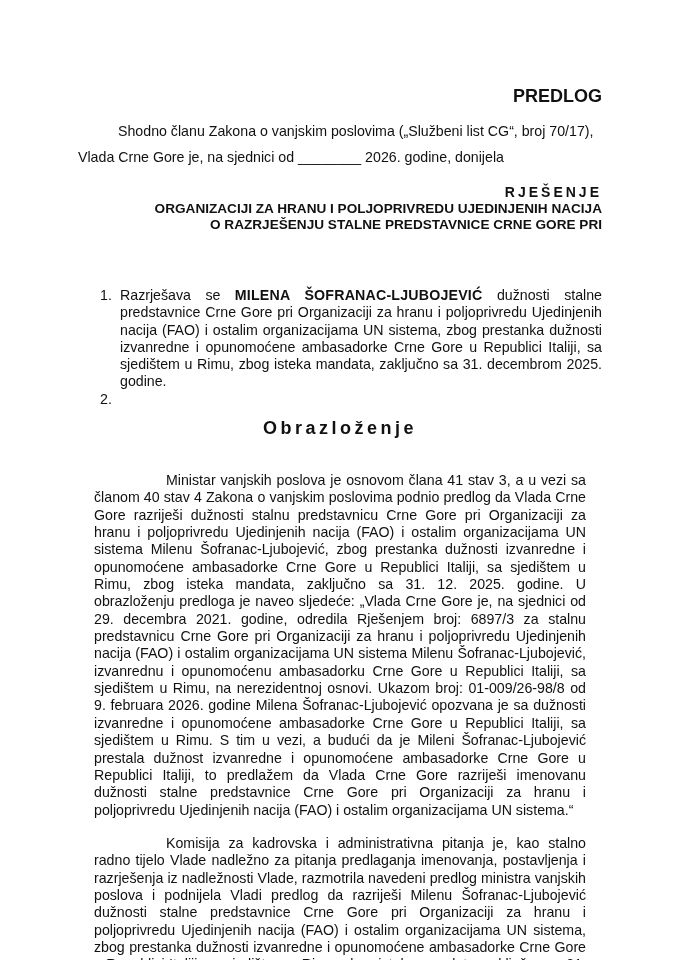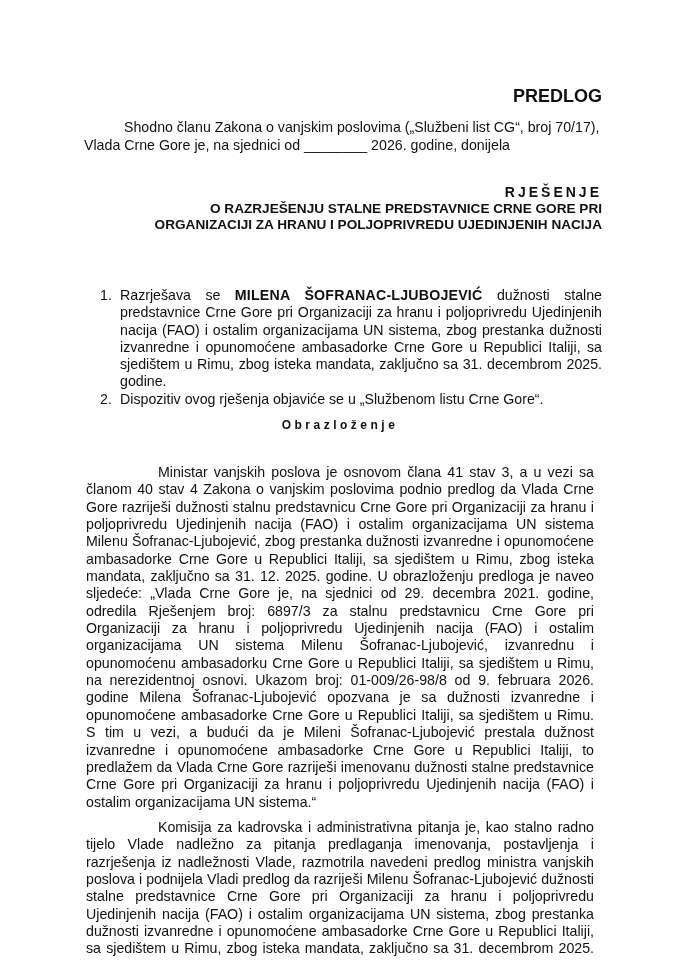--- a/index.html
+++ b/index.html
@@ -1,51 +1,51 @@
 <!DOCTYPE html>
 <html><head>
   <meta charset="utf-8">
   <style>
     html, body { margin: 0; padding: 0; background: #ffffff; }
     body { width: 679px; height: 960px; overflow: hidden; position: relative;
            font-family: "Liberation Sans", sans-serif; color: #111111; }
     .page { position: absolute; left: 78px; top: 0; width: 524px; }
     .predlog { position: absolute; top: 86px; right: 0; font-weight: bold; font-size: 18px; }
-    .intro { position: absolute; top: 118px; left: 6px; width: 524px; font-size: 14.2px; line-height: 18px; text-indent: 40px; }
+    .intro { position: absolute; top: 118px; left: 0; width: 524px; font-size: 14.2px; line-height: 26px; text-indent: 40px; }
     .title-block { position: absolute; top: 184px; left: 0; width: 524px; text-align: right; font-weight: bold; font-size: 13.6px; line-height: 16.5px; }
     .title-main { letter-spacing: 3px; font-size: 14px; }
     .items { position: absolute; top: 287px; left: 0; width: 524px; margin: 0; padding: 0; list-style: none; font-size: 14.2px; line-height: 17.3px; }
     .items li { position: relative; padding-left: 42px; text-align: justify; }
     .items li .num { position: absolute; left: 22px; top: 0; }
     .items li .bold { font-weight: bold; letter-spacing: 0.2px; }
-    .obraz { position: absolute; top: 418px; left: 0; width: 524px; text-align: center; font-weight: bold; font-size: 12px; letter-spacing: 3.5px; }
+    .obraz { position: absolute; top: 418px; left: 0; width: 524px; text-align: center; font-weight: bold; font-size: 18px; letter-spacing: 3.5px; }
     .body { position: absolute; top: 456px; left: 0; width: 524px; font-size: 14.2px; line-height: 17.35px; }
-    .body p { margin: 8px; text-align: justify; text-indent: 72px; }
+    .body p { margin: 16px; text-align: justify; text-indent: 72px; }
   </style>
 </head>
 <body>
 
 <div class="page">
 
   <div class="predlog">PREDLOG</div>
 
   <div class="intro">Shodno članu Zakona o vanjskim poslovima („Službeni list CG“, broj 70/17), Vlada Crne Gore je, na sjednici od ________ 2026. godine, donijela</div>
 
   <div class="title-block">
     <div class="title-main">RJEŠENJE</div>
+    <div>ORGANIZACIJI ZA HRANU I POLJOPRIVREDU UJEDINJENIH NACIJA</div>
     <div>O RAZRJEŠENJU STALNE PREDSTAVNICE CRNE GORE PRI</div>
-    <div>ORGANIZACIJI ZA HRANU I POLJOPRIVREDU UJEDINJENIH NACIJA</div>
   </div>
 
   <ol class="items">
     <li>
       <span class="num">1.</span><span>Razrješava se </span><span class="bold">MILENA ŠOFRANAC-LJUBOJEVIĆ</span><span> dužnosti stalne predstavnice Crne Gore pri Organizaciji za hranu i poljoprivredu Ujedinjenih nacija (FAO) i ostalim organizacijama UN sistema, zbog prestanka dužnosti izvanredne i opunomoćene ambasadorke Crne Gore u Republici Italiji, sa sjedištem u Rimu, zbog isteka mandata, zaključno sa 31. decembrom 2025. godine.</span>
     </li>
     <li>
-      <span class="num">2.</span><span>Dispozitiv ovog rješenja objaviće se u „Službenom listu Crne Gore“.</span>
+      <span class="num">2.</span>
     </li>
   </ol>
 
   <div class="obraz">Obrazloženje</div>
 
   <div class="body">
     <p>Ministar vanjskih poslova je osnovom člana 41 stav 3, a u vezi sa članom 40 stav 4 Zakona o vanjskim poslovima podnio predlog da Vlada Crne Gore razriješi dužnosti stalnu predstavnicu Crne Gore pri Organizaciji za hranu i poljoprivredu Ujedinjenih nacija (FAO) i ostalim organizacijama UN sistema Milenu Šofranac-Ljubojević, zbog prestanka dužnosti izvanredne i opunomoćene ambasadorke Crne Gore u Republici Italiji, sa sjedištem u Rimu, zbog isteka mandata, zaključno sa 31. 12. 2025. godine. U obrazloženju predloga je naveo sljedeće: „Vlada Crne Gore je, na sjednici od 29. decembra 2021. godine, odredila Rješenjem broj: 6897/3 za stalnu predstavnicu Crne Gore pri Organizaciji za hranu i poljoprivredu Ujedinjenih nacija (FAO) i ostalim organizacijama UN sistema Milenu Šofranac-Ljubojević, izvanrednu i opunomoćenu ambasadorku Crne Gore u Republici Italiji, sa sjedištem u Rimu, na nerezidentnoj osnovi. Ukazom broj: 01-009/26-98/8 od 9. februara 2026. godine Milena Šofranac-Ljubojević opozvana je sa dužnosti izvanredne i opunomoćene ambasadorke Crne Gore u Republici Italiji, sa sjedištem u Rimu. S tim u vezi, a budući da je Mileni Šofranac-Ljubojević prestala dužnost izvanredne i opunomoćene ambasadorke Crne Gore u Republici Italiji, to predlažem da Vlada Crne Gore razriješi imenovanu dužnosti stalne predstavnice Crne Gore pri Organizaciji za hranu i poljoprivredu Ujedinjenih nacija (FAO) i ostalim organizacijama UN sistema.“</p>
     <p>Komisija za kadrovska i administrativna pitanja je, kao stalno radno tijelo Vlade nadležno za pitanja predlaganja imenovanja, postavljenja i razrješenja iz nadležnosti Vlade, razmotrila navedeni predlog ministra vanjskih poslova i podnijela Vladi predlog da razriješi Milenu Šofranac-Ljubojević dužnosti stalne predstavnice Crne Gore pri Organizaciji za hranu i poljoprivredu Ujedinjenih nacija (FAO) i ostalim organizacijama UN sistema, zbog prestanka dužnosti izvanredne i opunomoćene ambasadorke Crne Gore u Republici Italiji, sa sjedištem u Rimu, zbog isteka mandata, zaključno sa 31. decembrom 2025. godine.</p>
   </div>
 

